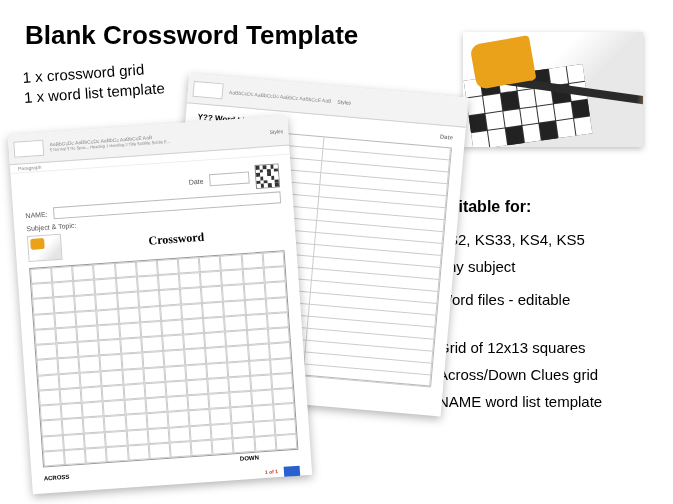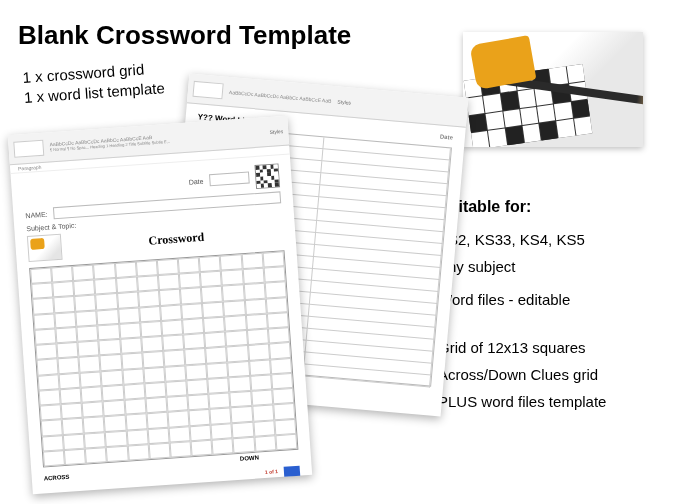--- a/index.html
+++ b/index.html
@@ -1,18 +1,18 @@
 <!DOCTYPE html>
 <html><head>
 <meta charset="utf-8">
 <style>
 * { box-sizing: border-box; margin: 0; padding: 0; }
 body { width: 673px; height: 504px; font-family: Arial, sans-serif; background: #fff; position: relative; overflow: hidden; }
 
-.title { position: absolute; top: 20px; left: 18px; font-size: 26px; font-weight: bold; font-family: Verdana, Arial, sans-serif; }
+.title { position: absolute; top: 20px; left: 25px; font-size: 26px; font-weight: bold; font-family: Verdana, Arial, sans-serif; }
 
 .subtitle { position: absolute; top: 68px; left: 22px; font-size: 15px; line-height: 1.3; transform: rotate(-4deg); transform-origin: left top; }
 
 .hero-img { position: absolute; top: 32px; right: 30px; width: 180px; height: 115px; background: #f2f2f2; box-shadow: 0 2px 6px rgba(0,0,0,0.25); overflow: hidden; }
 .hero-img::before { content:""; position: absolute; inset:0; background: linear-gradient(135deg,#fff 40%,#e8e8e8 60%); }
 .hero-sharpener { position: absolute; top: 8px; left: 10px; width: 60px; height: 45px; background: #eaa21a; border-radius: 10px 4px 4px 10px; transform: rotate(-10deg); }
 .hero-pencil { position: absolute; top: 55px; left: 30px; width: 170px; height: 8px; background: linear-gradient(90deg,#2a2a2a 85%,#c9a068 95%); transform: rotate(8deg); border-radius: 1px; }
 .hero-grid { position: absolute; bottom: 5px; left: 5px; width: 120px; height: 70px; transform: rotate(-8deg); display: grid; grid-template-columns: repeat(7,1fr); grid-template-rows: repeat(4,1fr); gap: 1px; background: #333; }
 .hero-grid span { background: #fff; }
 .hero-grid span.b { background: #222; }
@@ -399,14 +399,14 @@
 </div>
 
 <div class="sidebar">
   <div class="sb-title">Suitable for:</div>
   <p>KS2, KS33, KS4, KS5</p>
   <p>Any subject</p>
   <p style="margin-top:10px">Word files - editable</p>
   <div class="gap"></div>
   <p>Grid of 12x13 squares</p>
   <p>Across/Down Clues grid</p>
-  <p>PLUS word files template</p>
+  <p>NAME word list template</p>
 </div>
 
 </body></html>

